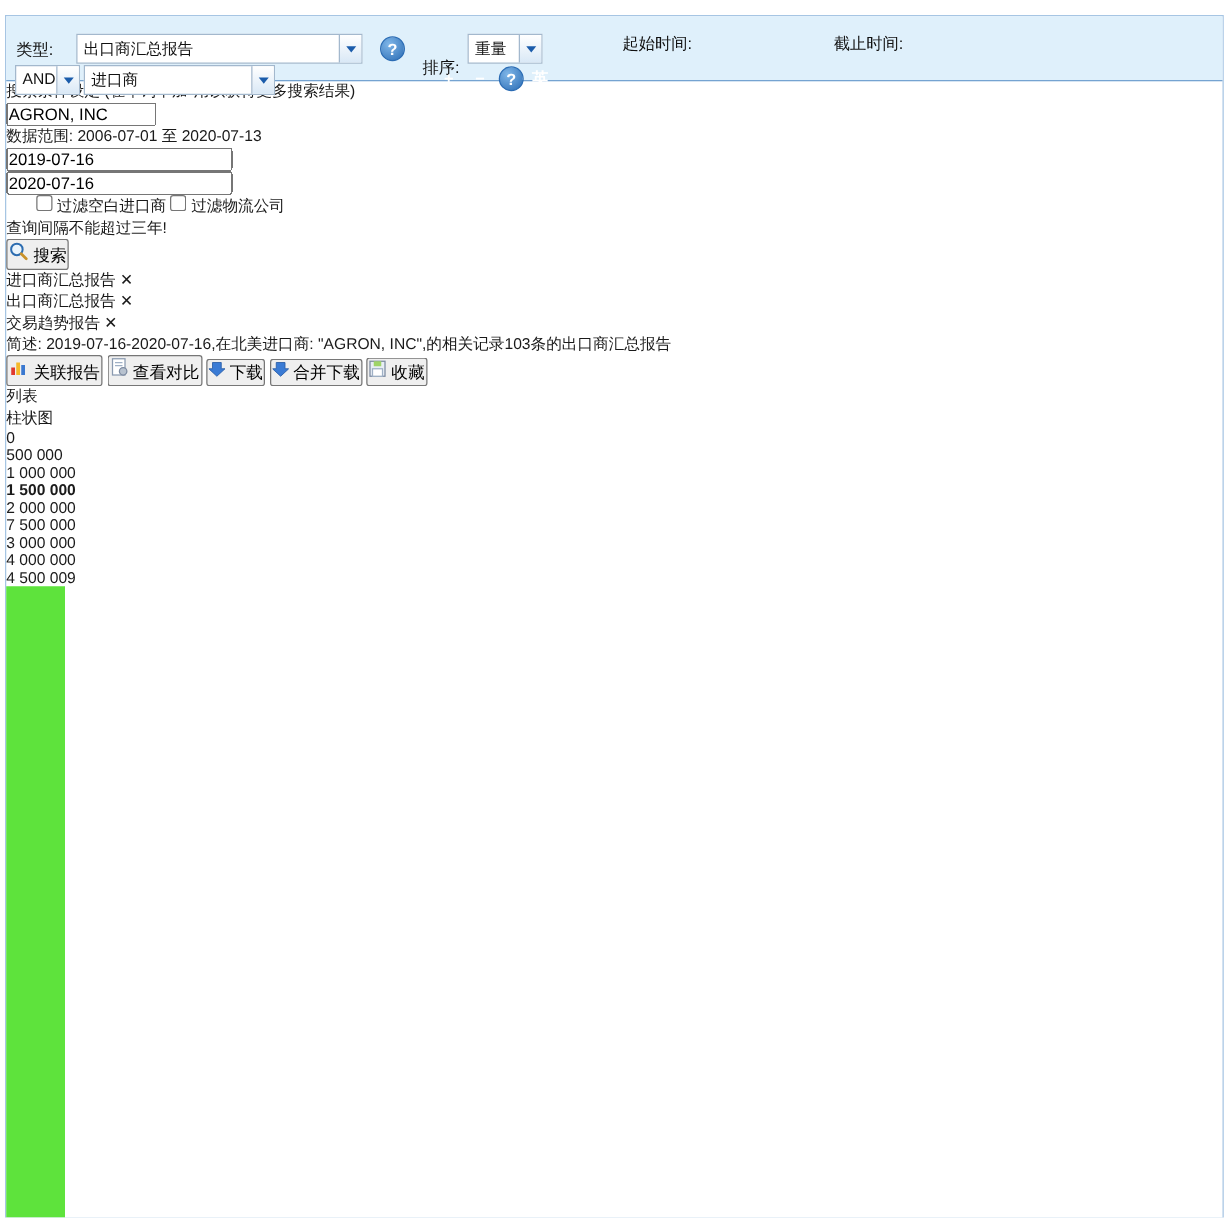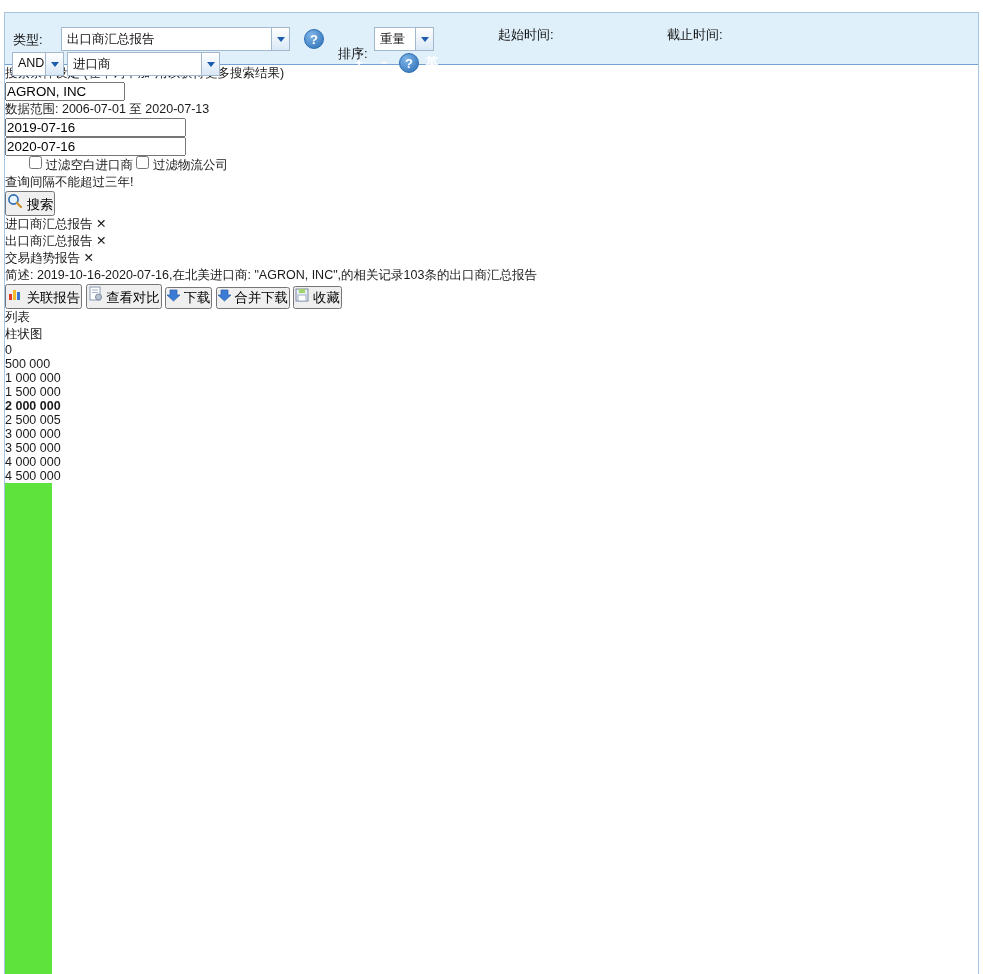--- a/index.html
+++ b/index.html
@@ -243,21 +243,21 @@
       <span>出口商汇总报告</span>
       <span class="tab-close">✕</span>
     </div>
     <div class="tab">
       <span>交易趋势报告</span>
       <span class="tab-close">✕</span>
     </div>
   </div>
 
   <div class="summary">
-    <div class="summary-text">简述: 2019-10-16-2020-07-16,在北美进口商: "AGRON, INC",的相关记录103条的出口商汇总报告</div>
+    <div class="summary-text">简述: 2019-07-16-2020-07-16,在北美进口商: "AGRON, INC",的相关记录103条的出口商汇总报告</div>
     <div class="btn-row">
       <button class="xbtn">
         <svg width="16" height="16" viewBox="0 0 16 16">
           <rect x="2" y="8" width="3" height="6" fill="#e03a2e"></rect>
           <rect x="6" y="4" width="3" height="10" fill="#f5b92a"></rect>
           <rect x="10" y="6" width="3" height="8" fill="#3a78d0"></rect>
         </svg>
         <span>关联报告</span>
       </button>
       <button class="xbtn">
@@ -303,39 +303,38 @@
         <div class="ytickmark" style="top: 564px; left: 175px;"></div>
         <div class="ytick" style="top: 557px;">0</div>
         <div class="gridline" style="top: 502.667px; left: 181px; width: 671px;"></div>
         <div class="ytickmark" style="top: 502.667px; left: 175px;"></div>
         <div class="ytick" style="top: 495.667px;">500 000</div>
         <div class="gridline" style="top: 441.333px; left: 181px; width: 671px;"></div>
         <div class="ytickmark" style="top: 441.333px; left: 175px;"></div>
         <div class="ytick" style="top: 434.333px;">1 000 000</div>
         <div class="gridline" style="top: 380px; left: 181px; width: 671px;"></div>
         <div class="ytickmark" style="top: 380px; left: 175px;"></div>
-        <div class="ytick" style="top: 373px;">1 500 000</div>
+        <div class="ytick" style="top: 373px; font-weight: bold;">1 500 000</div>
         <div class="gridline" style="top: 318.667px; left: 181px; width: 671px;"></div>
         <div class="ytickmark" style="top: 318.667px; left: 175px;"></div>
-        <div class="ytick" style="top: 311.667px; font-weight: bold;">2 000 000</div>
+        <div class="ytick" style="top: 311.667px;">2 000 000</div>
         <div class="gridline" style="top: 257.333px; left: 181px; width: 671px;"></div>
         <div class="ytickmark" style="top: 257.333px; left: 175px;"></div>
-        <div class="ytick" style="top: 250.333px;">2 500 005</div>
+        <div class="ytick" style="top: 250.333px;">7 500 000</div>
         <div class="gridline" style="top: 196px; left: 181px; width: 671px;"></div>
         <div class="ytickmark" style="top: 196px; left: 175px;"></div>
         <div class="ytick" style="top: 189px;">3 000 000</div>
         <div class="gridline" style="top: 134.667px; left: 181px; width: 671px;"></div>
         <div class="ytickmark" style="top: 134.667px; left: 175px;"></div>
-        <div class="ytick" style="top: 127.667px;">3 500 000</div>
         <div class="gridline" style="top: 73.3333px; left: 181px; width: 671px;"></div>
         <div class="ytickmark" style="top: 73.3333px; left: 175px;"></div>
         <div class="ytick" style="top: 66.3333px;">4 000 000</div>
         <div class="gridline" style="top: 12px; left: 181px; width: 671px;"></div>
         <div class="ytickmark" style="top: 12px; left: 175px;"></div>
-        <div class="ytick" style="top: 5px;">4 500 000</div>
+        <div class="ytick" style="top: 5px;">4 500 009</div>
         <div class="xtick" style="left: 181px; top: 564px;"></div>
         <div class="xtick" style="left: 248.1px; top: 564px;"></div>
         <div class="xtick" style="left: 315.2px; top: 564px;"></div>
         <div class="xtick" style="left: 382.3px; top: 564px;"></div>
         <div class="xtick" style="left: 449.4px; top: 564px;"></div>
         <div class="xtick" style="left: 516.5px; top: 564px;"></div>
         <div class="xtick" style="left: 583.6px; top: 564px;"></div>
         <div class="xtick" style="left: 650.7px; top: 564px;"></div>
         <div class="xtick" style="left: 717.8px; top: 564px;"></div>
         <div class="xtick" style="left: 784.9px; top: 564px;"></div>

